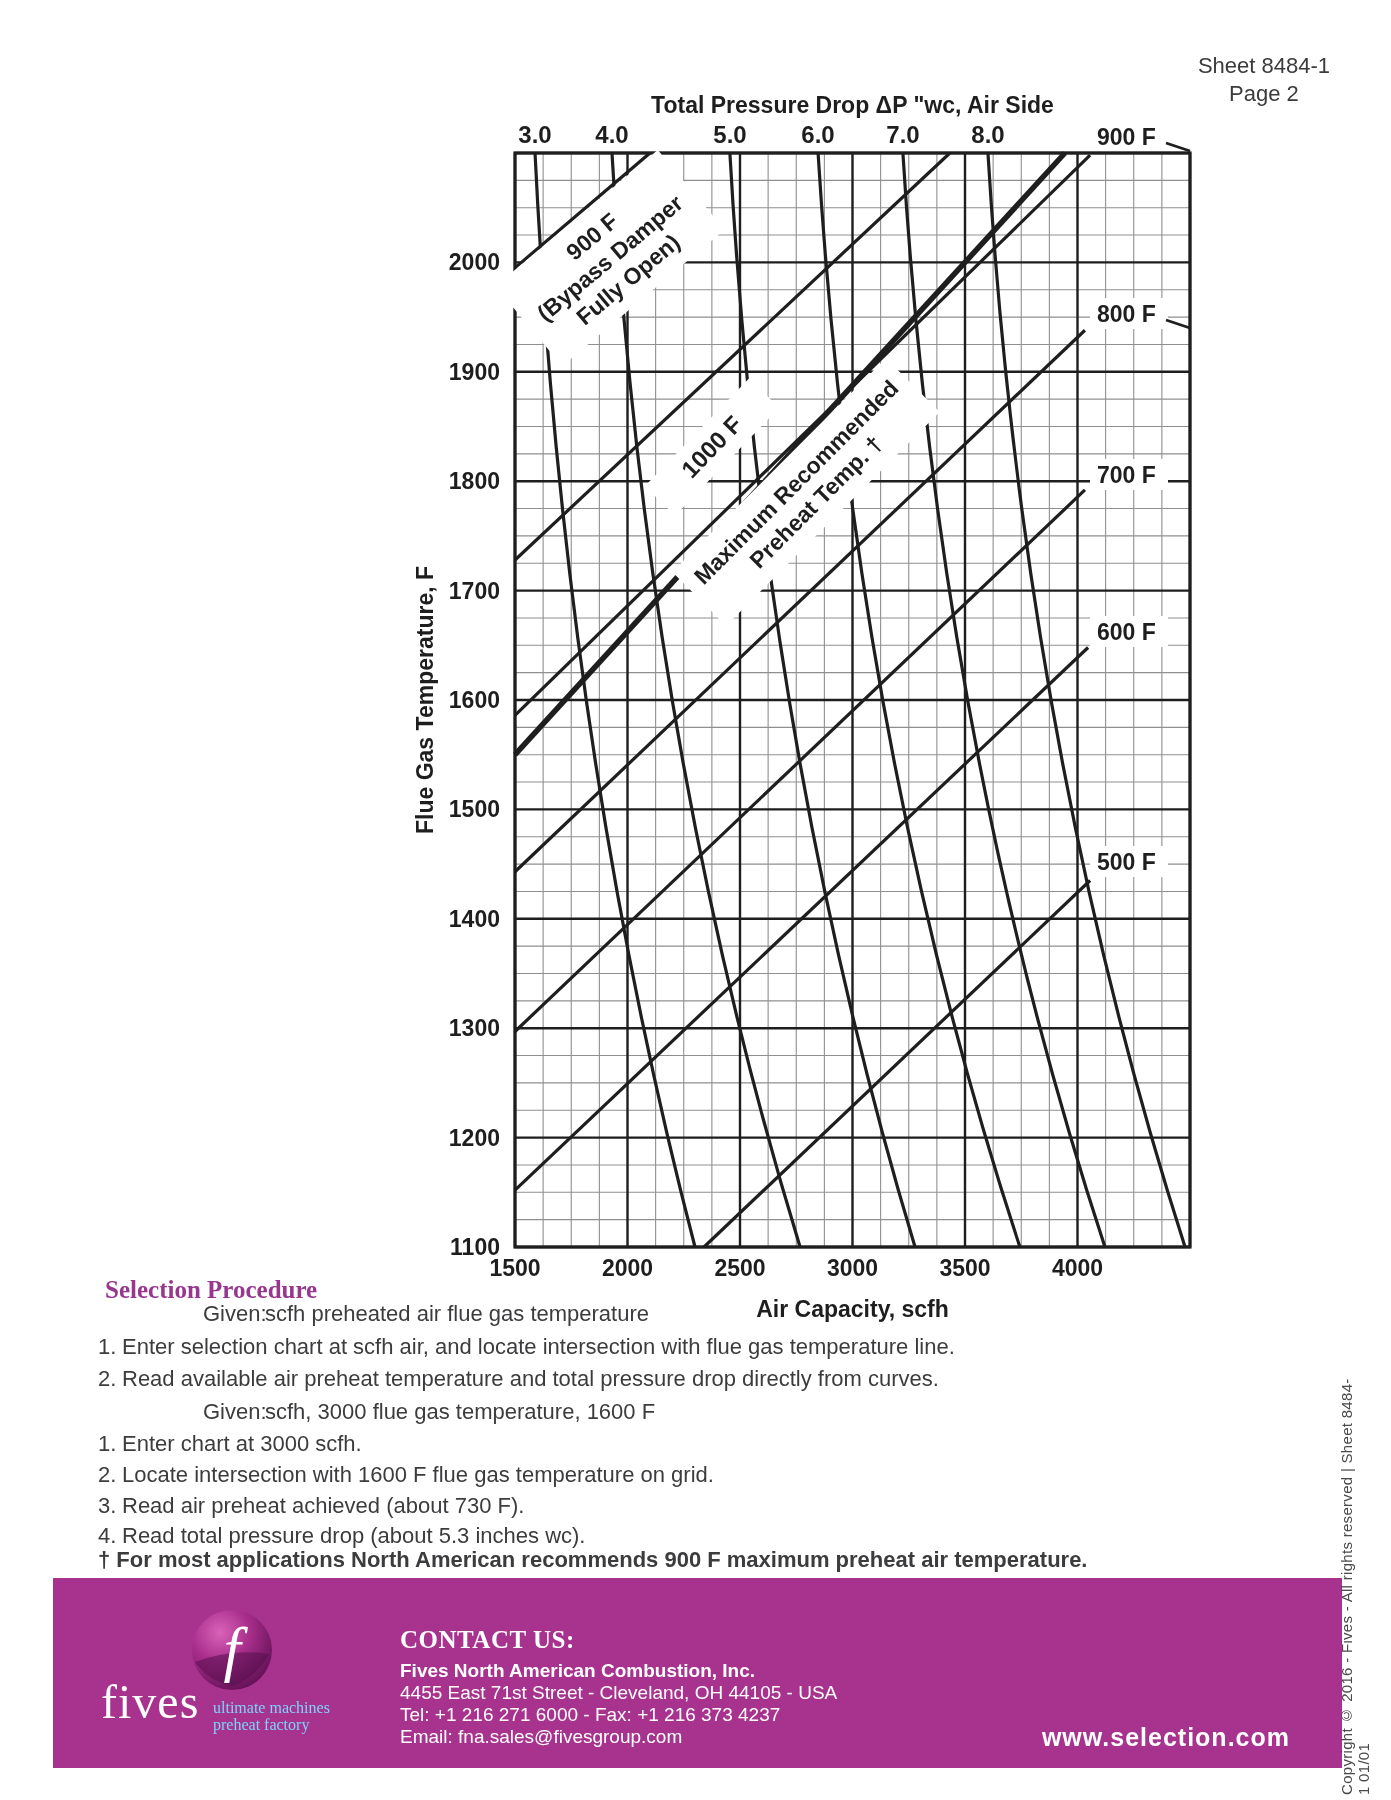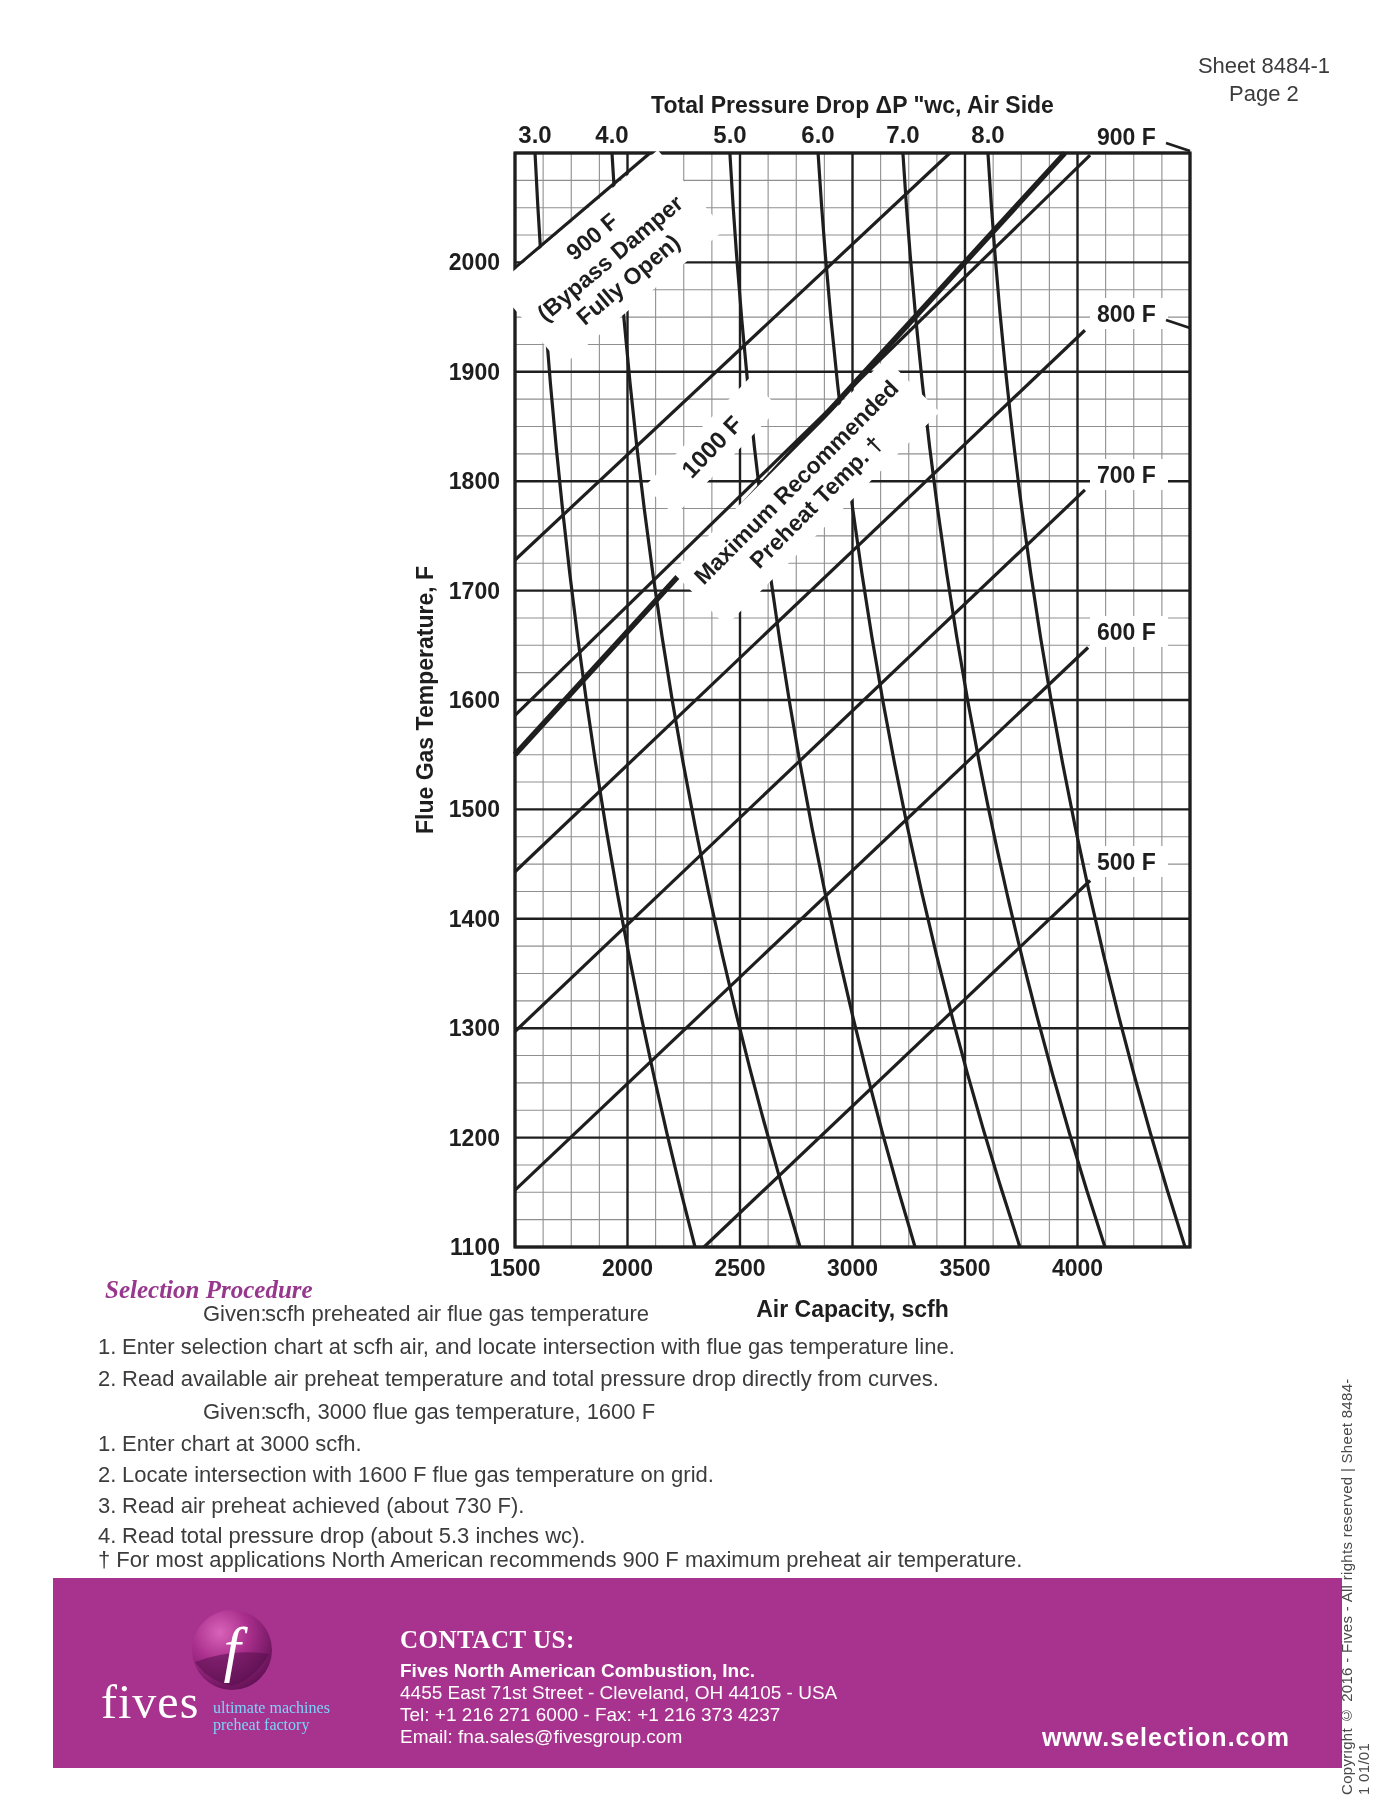--- a/index.html
+++ b/index.html
@@ -7,23 +7,23 @@
         font-family:"Liberation Sans",sans-serif;color:#3c3c3e;}
   .doc-header{position:absolute;top:52px;right:61px;text-align:center;font-size:22px;line-height:28px;color:#3b3b3d;}
   .chart-title{position:absolute;left:102px;top:165px;font-family:"Liberation Serif",serif;
                font-size:28px;line-height:34px;font-weight:600;color:#97378d;}
   #chart{position:absolute;left:0;top:0;}
   .pline{position:absolute;font-size:22px;white-space:nowrap;color:#3c3c3e;}
   .pline .num{position:absolute;left:98px;}
   .pline .ptxt{position:absolute;left:122px;}
   .pline .glabel{position:absolute;left:203px;}
   .pline .gtxt{position:absolute;left:265px;}
-  .pline .dagtxt{position:absolute;left:98px;}
+  .pline .dagtxt{position:absolute;left:98px;font-weight:bold;}
   .proc-heading{position:absolute;left:105px;top:1276px;font-family:"Liberation Serif",serif;
-                font-size:25px;font-weight:600;color:#97378d;font-style:italic;}
+                font-size:25px;font-weight:600;color:#97378d;}
   .footer-band{position:absolute;left:53px;top:1578px;width:1289px;height:190px;background:#a8338e;}
   .logo-sphere{position:absolute;left:137px;top:30px;}
   .logo-word{position:absolute;left:48px;top:96px;font-family:"Liberation Serif",serif;
              font-size:48px;color:#ffffff;letter-spacing:1px;}
   .logo-tag{position:absolute;left:160px;top:121px;font-family:"Liberation Serif",serif;
             font-size:16px;line-height:17px;color:#7dd3fc;}
   .contact{position:absolute;left:347px;top:48px;color:#ffffff;}
   .contact .c-head{font-family:"Liberation Serif",serif;font-weight:700;font-size:25px;letter-spacing:0.5px;margin-bottom:6px;}
   .contact .c-line{font-size:19px;line-height:22px;}
   .contact .c-bold{font-weight:700;}

